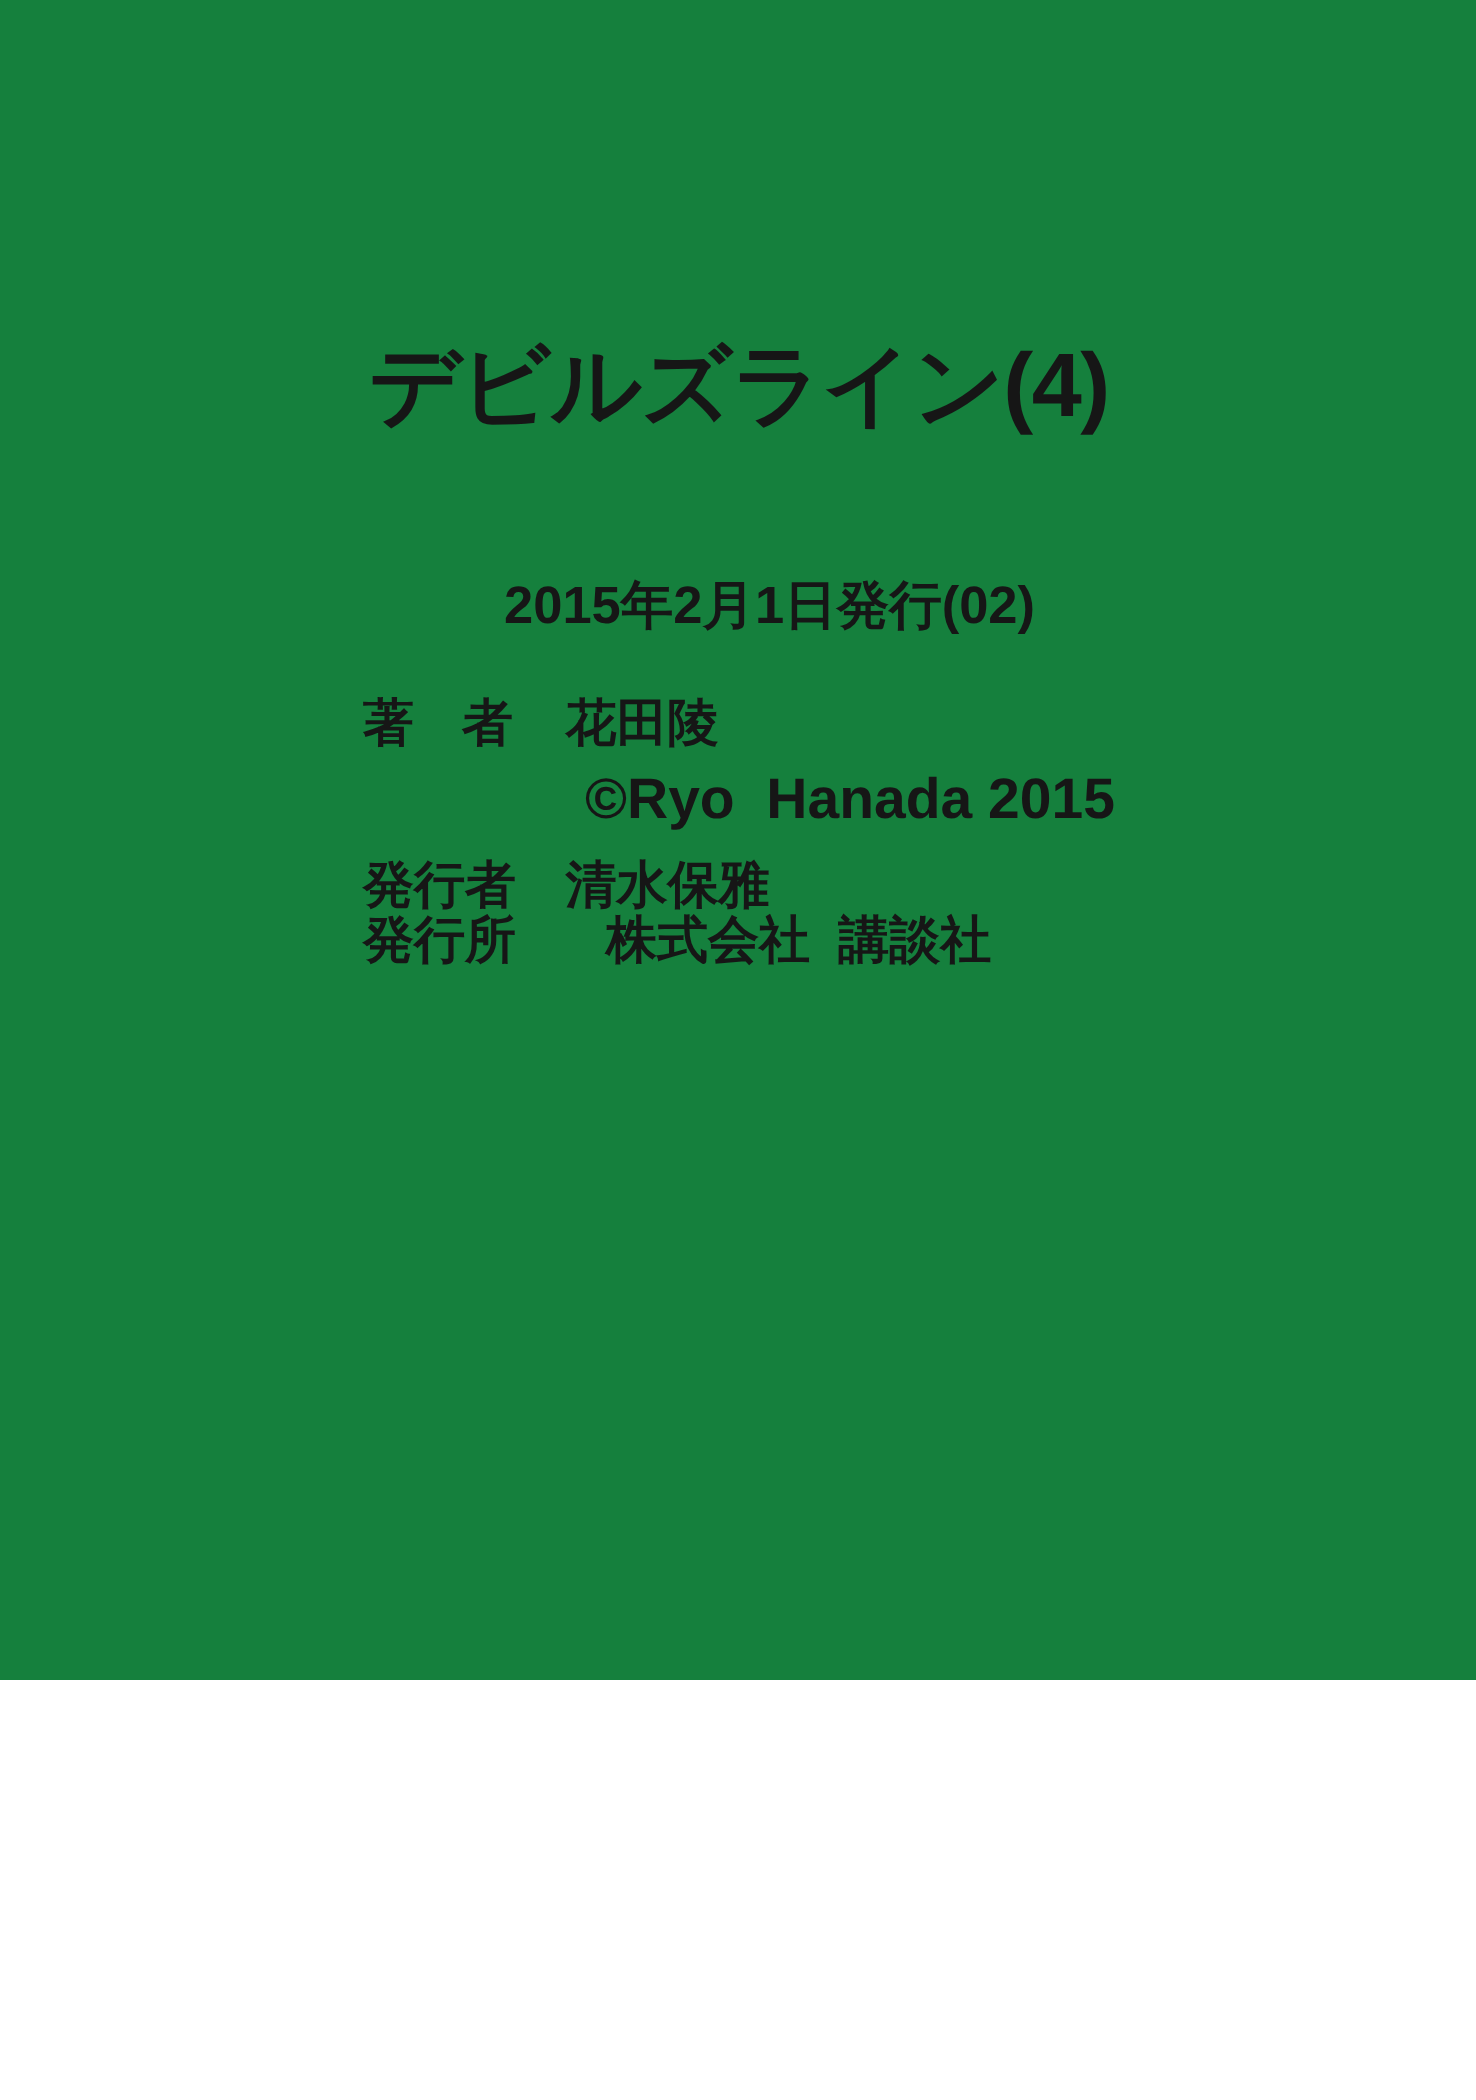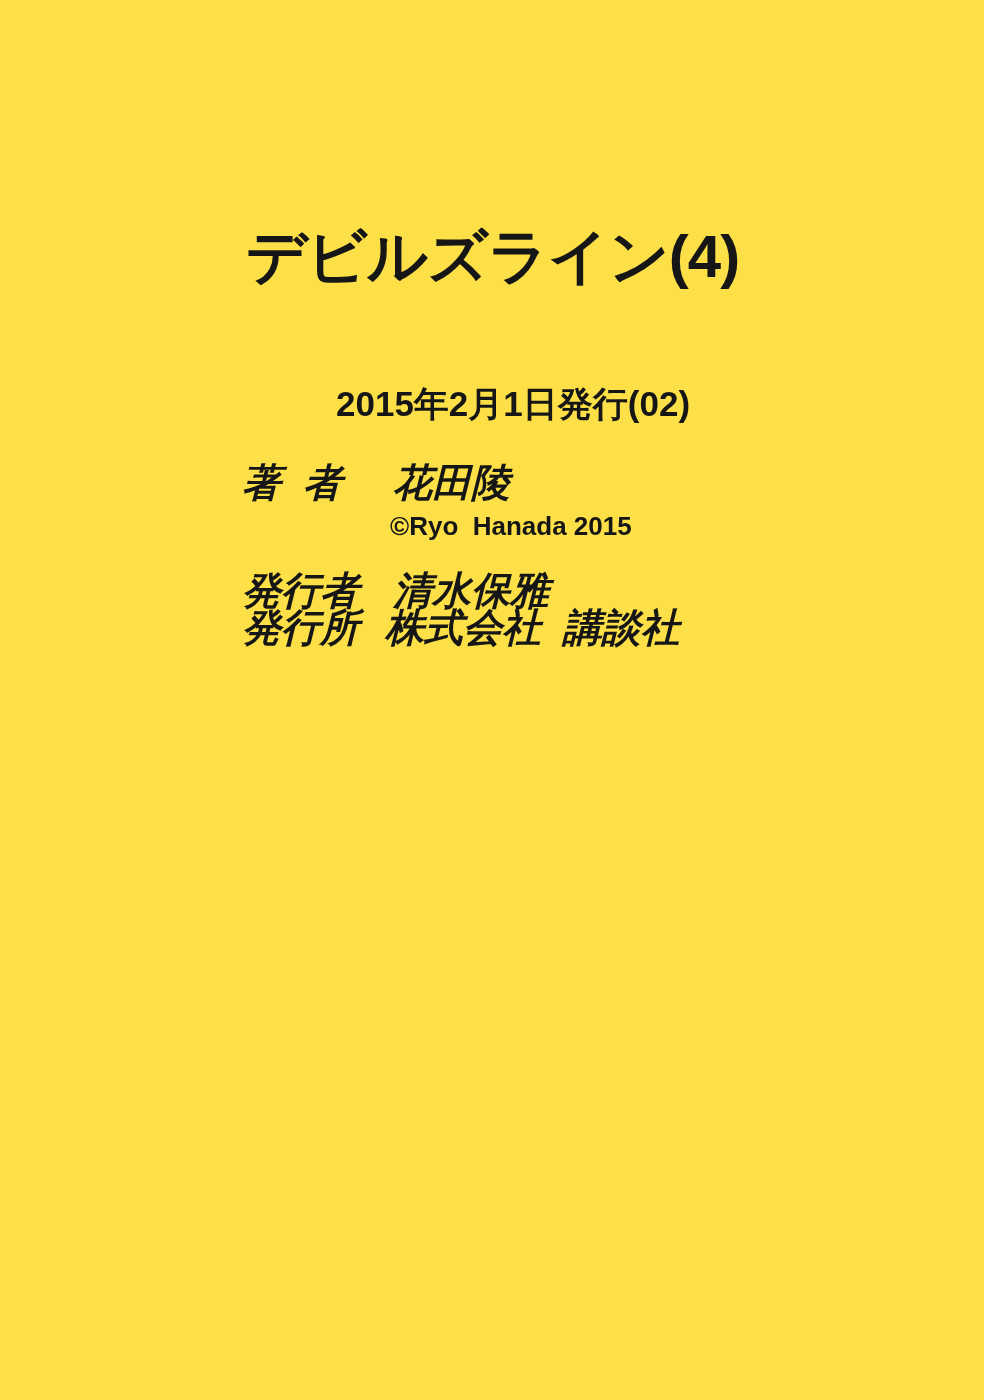--- a/index.html
+++ b/index.html
@@ -3,22 +3,22 @@
 <meta charset="utf-8">
 <style>
   html, body {
     margin: 0;
     padding: 0;
     background: #ffffff;
   }
   .page {
     position: relative;
     width: 984px;
-    height: 1400px;
-    background: #fde047;
+    height: 1120px;
+    background: #15803d;
     color: #161616;
     font-family: "Liberation Sans", "DejaVu Sans", sans-serif;
     font-weight: 600;
     overflow: hidden;
   }
   .book-title {
     position: absolute;
     left: 246px;
     top: 222px;
     margin: 0;
@@ -34,49 +34,48 @@
     top: 384px;
     font-size: 35px;
     line-height: 1.15;
     white-space: nowrap;
   }
   .colophon-row {
     position: absolute;
     left: 242px;
     display: flex;
     align-items: flex-start;
-    font-size: 39px;
+    font-size: 34px;
     line-height: 37px;
     white-space: nowrap;
-    font-style: italic;
   }
   .row-author { top: 464px; }
   .row-publisher { top: 572px; }
   .row-office { top: 609px; }
   .colophon-label {
     display: inline-block;
     width: 100px;
     text-align: justify;
     text-align-last: justify;
     flex: 0 0 100px;
   }
   .colophon-value {
-    margin-left: 51px;
+    margin-left: 35px;
     white-space: pre;
   }
-  .office-lines { margin-left: 43px; }
+  .office-lines { margin-left: 62px; }
   .office-line {
     white-space: pre;
     line-height: 37px;
   }
   .copyright-line {
     position: absolute;
     left: 390px;
     top: 512px;
-    font-size: 26px;
+    font-size: 38px;
     line-height: 1.15;
     white-space: pre;
   }
 </style>
 </head>
 <body>
 
 <div class="page">
 
   <h1 class="book-title">デビルズライン(4)</h1>

